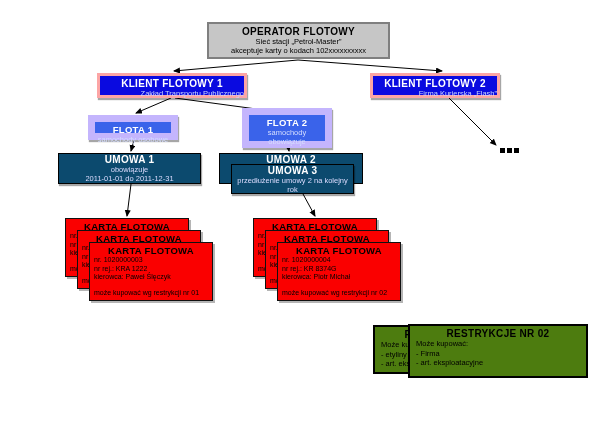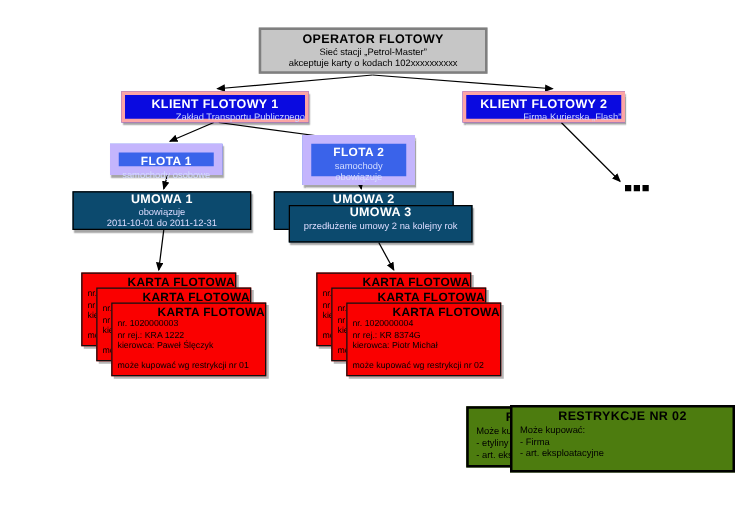--- a/index.html
+++ b/index.html
@@ -22,21 +22,21 @@
   .flota{background:#3a63ea;border:7px solid #c4b5fd;color:#fff;padding-top:2px;}
   .flota .t{font-size:9.5px;font-weight:bold;letter-spacing:.3px;}
   .flota .s{font-size:7.5px;color:#d4ddff;line-height:9px;}
   
   .umowa{background:#0c4a6e;border:1px solid #000;color:#fff;padding-top:0;text-align:center;}
   .umowa .t{font-size:10px;font-weight:bold;letter-spacing:.3px;}
   .umowa .s{font-size:7.5px;color:#dcdcff;line-height:9px;}
   
   .card{background:#fa0000;border:1px solid #111;overflow:hidden;text-align:left;
         box-shadow:2px 2px 0 rgba(120,120,120,0.55);}
-  .card .ct{font-size:9.5px;font-weight:bold;text-align:right;letter-spacing:.3px;margin-top:2px;}
+  .card .ct{font-size:9.5px;font-weight:bold;text-align:center;letter-spacing:.3px;margin-top:2px;}
   .card .cf{font-size:7px;line-height:8.5px;padding-left:4px;white-space:nowrap;}
   .card .cfoot{position:absolute;left:4px;bottom:4px;font-size:7px;white-space:nowrap;}
   
   .restr{background:#4d7c0f;border:2px solid #000;overflow:hidden;text-align:left;}
   .restr .rt{font-size:10px;font-weight:bold;text-align:center;margin-top:2px;letter-spacing:.3px;}
   .restr .rl{font-size:7.5px;line-height:9.5px;padding-left:6px;white-space:nowrap;}
   
   .dots{position:absolute;left:500px;top:148px;z-index:1;display:flex;gap:2px;}
   .dots i{display:block;width:5px;height:5px;background:#000;}
 </style>
@@ -84,26 +84,26 @@
     <div class="s">samochody osobowe</div>
   </div>
   <div class="box flota shadow" style="left:242px;top:108px;width:90px;height:40px;">
     <div class="t">FLOTA 2</div>
     <div class="s">samochody obowiązuje</div>
   </div>
 
   <div class="box umowa shadow" style="left:58px;top:153px;width:143px;height:31px;">
     <div class="t">UMOWA 1</div>
     <div class="s">obowiązuje</div>
-    <div class="s">2011-10-01 do 2011-12-31</div>
+    <div class="s">2011-01-01 do 2011-12-31</div>
   </div>
   <div class="box umowa" style="left:219px;top:153px;width:144px;height:31px;">
     <div class="t">UMOWA 2</div>
   </div>
-  <div class="box umowa shadow" style="left:231px;top:164px;width:147px;height:30px;">
+  <div class="box umowa shadow" style="left:231px;top:164px;width:123px;height:30px;">
     <div class="t">UMOWA 3</div>
     <div class="s">przedłużenie umowy 2 na kolejny rok</div>
   </div>
 
   <div class="box card" style="left:65px;top:218px;width:124px;height:59px;">
     <div class="ct">KARTA FLOTOWA</div>
     <div class="cf">nr. 1020000003</div>
     <div class="cf">nr rej.: KRA 1222</div>
     <div class="cf">kierowca: Paweł Ślęczyk</div>
     <div class="cfoot">może kupować wg restrykcji nr 01</div>

